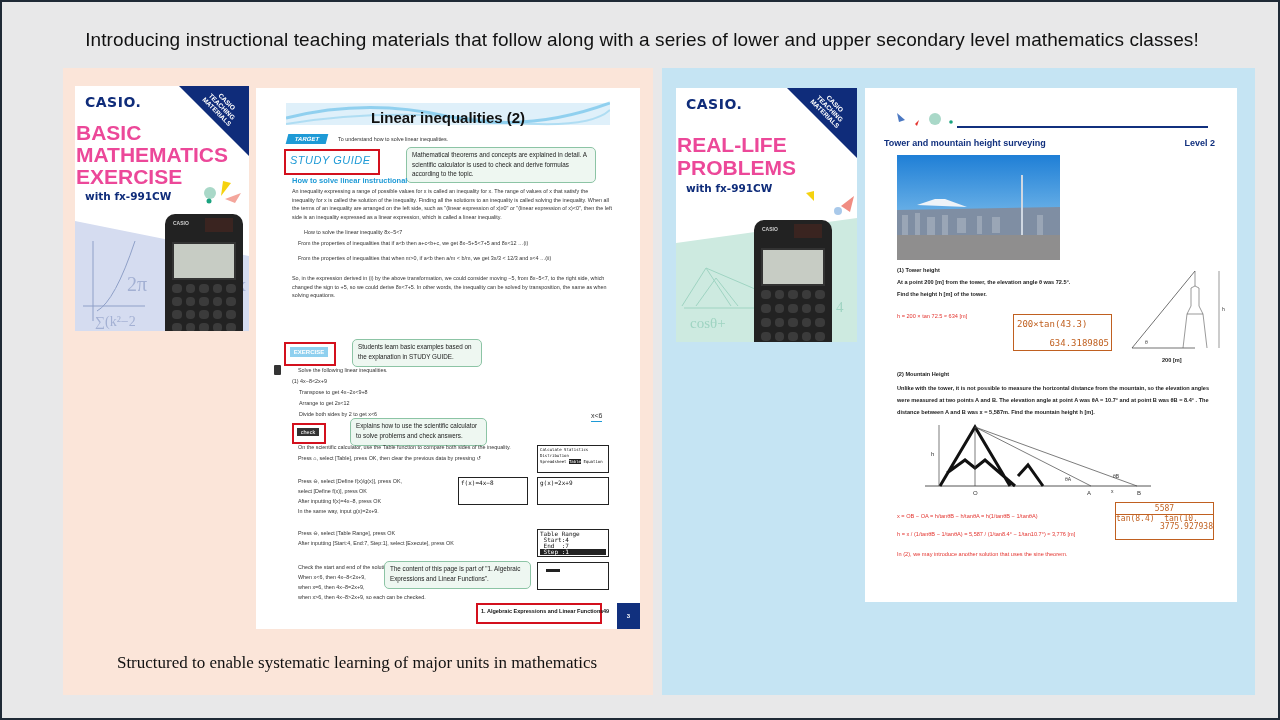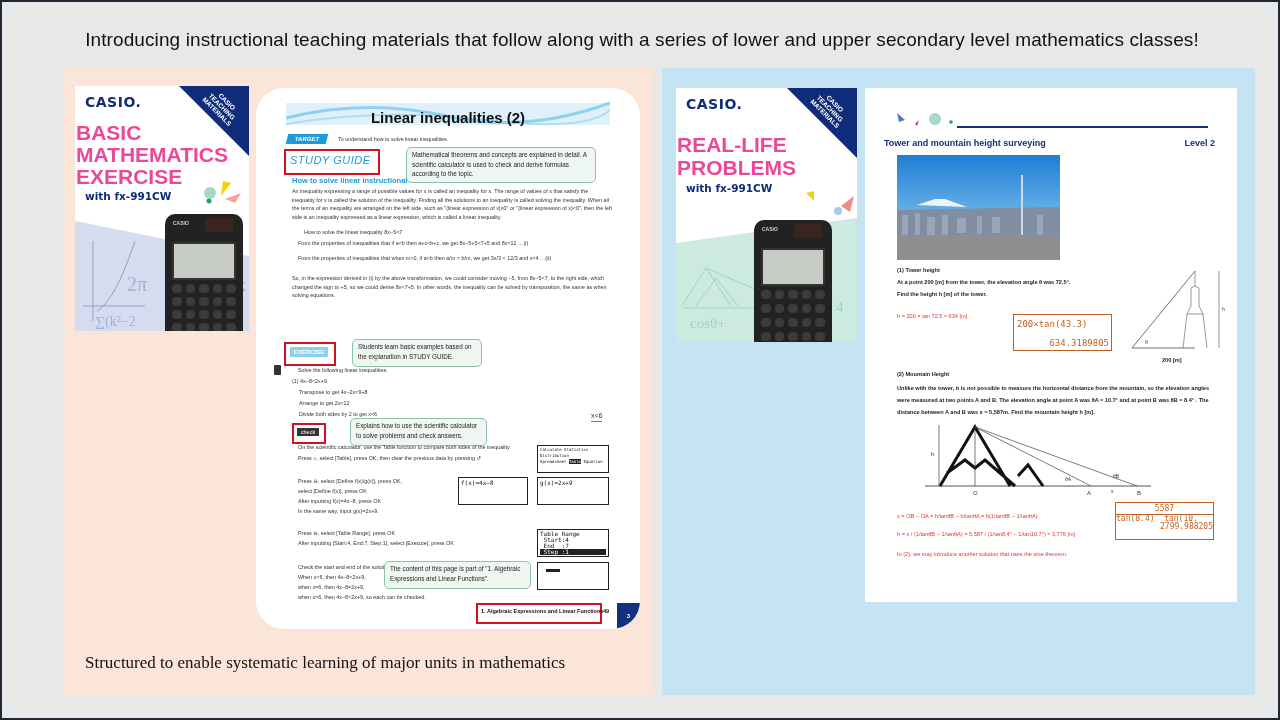--- a/index.html
+++ b/index.html
@@ -84,21 +84,21 @@
             <div class="key"></div>
           <div class="key"></div>
             <div class="key"></div>
             <div class="key"></div>
             <div class="key"></div>
             <div class="key"></div>
         </div>
       </div>
     </div>
 
-    <div class="docpage" style="left:193px;top:20px;width:384px;height:541px;border-radius:28px;">
+    <div class="docpage" style="left:193px;top:20px;width:384px;height:541px;">
       <svg style="position:absolute;left:30px;top:10px;" width="324" height="30">
         <rect x="0" y="5" width="324" height="22" fill="#dff0fa"></rect>
         <path d="M0,20 Q80,0 160,18 T324,5" stroke="#5bbbe8" stroke-width="3" fill="none" opacity="0.6"></path>
         <path d="M0,26 Q100,10 200,22 T324,12" stroke="#8fd0ef" stroke-width="2" fill="none" opacity="0.6"></path>
       </svg>
       <div style="position:absolute;left:0;width:384px;top:21px;text-align:center;font-weight:bold;font-size:15px;color:#111;">Linear inequalities (2)</div>
       <div style="position:absolute;left:31px;top:46px;width:40px;height:10px;background:#1e9ad6;color:#fff;font-size:6px;font-weight:bold;text-align:center;line-height:10px;transform:skewX(-15deg);">TARGET</div>
       <div class="lt" style="left:82px;top:47px;">To understand how to solve linear inequalities.</div>
 
       <div class="redbox" style="left:28px;top:61px;width:92px;height:22px;"></div>
@@ -157,21 +157,21 @@
       </div>
 
       <div class="callout" style="left:128px;top:473px;width:135px;height:22px;">The content of this page is part of "1. Algebraic Expressions and Linear Functions".</div>
       <div class="redbox" style="left:220px;top:515px;width:122px;height:17px;"></div>
       <div style="position:absolute;left:225px;top:520px;font-size:5.5px;font-weight:bold;color:#111;">1. Algebraic Expressions and Linear Functions</div>
       <div style="position:absolute;left:347px;top:520px;font-size:5.5px;font-weight:bold;color:#111;">49</div>
       <div style="position:absolute;left:361px;top:515px;width:23px;height:26px;background:#11307e;color:#fff;font-size:6px;font-weight:bold;text-align:center;line-height:26px;">3</div>
       <div style="position:absolute;left:18px;top:277px;width:7px;height:10px;background:#333;border-radius:1px;"></div>
     </div>
 
-    <div class="caption" style="left:22px;top:583px;width:560px;">Structured to enable systematic learning of major units in mathematics</div>
+    <div class="caption" style="left:14px;top:583px;width:560px;text-align:center;">Structured to enable systematic learning of major units in mathematics</div>
   </div>
 
   <div class="panel right">
     <div class="cover" style="left:14px;top:20px;width:181px;height:254px;">
       <div class="logo">CASIO.</div>
       <div class="corner"></div>
       <div class="corner-text">CASIO TEACHING MATERIALS</div>
       <div class="title" style="top:46px;">REAL-LIFE</div>
       <div class="title" style="top:69px;">PROBLEMS</div>
       <div class="sub" style="top:94px;">with fx-991CW</div>
@@ -285,18 +285,18 @@
         <text x="140" y="58" font-size="5" fill="#333">θA</text>
         <text x="188" y="55" font-size="5" fill="#333">θB</text>
       </svg>
 
       <div class="rt red" style="left:32px;top:424px;">x = OB − OA = h/tanθB − h/tanθA = h(1/tanθB − 1/tanθA)</div>
       <div class="rt red" style="left:32px;top:442px;width:190px;">h = x / (1/tanθB − 1/tanθA) = 5,587 / (1/tan8.4° − 1/tan10.7°) ≈ 3,776 [m]</div>
       <div class="rt red" style="left:32px;top:462px;">In (2), we may introduce another solution that uses the sine theorem.</div>
       <div class="olcd" style="left:250px;top:414px;width:97px;height:36px;font-size:8px;line-height:8.5px;">
         <div style="text-align:center;border-bottom:1px solid #c06020;margin-top:2px;">5587</div>
         <div style="white-space:pre;">tan(8.4)  tan(10.</div>
-        <div style="text-align:right;">2799.988205</div>
+        <div style="text-align:right;">3775.927938</div>
       </div>
     </div>
 
   </div>
 </div>
 
 </body></html>

